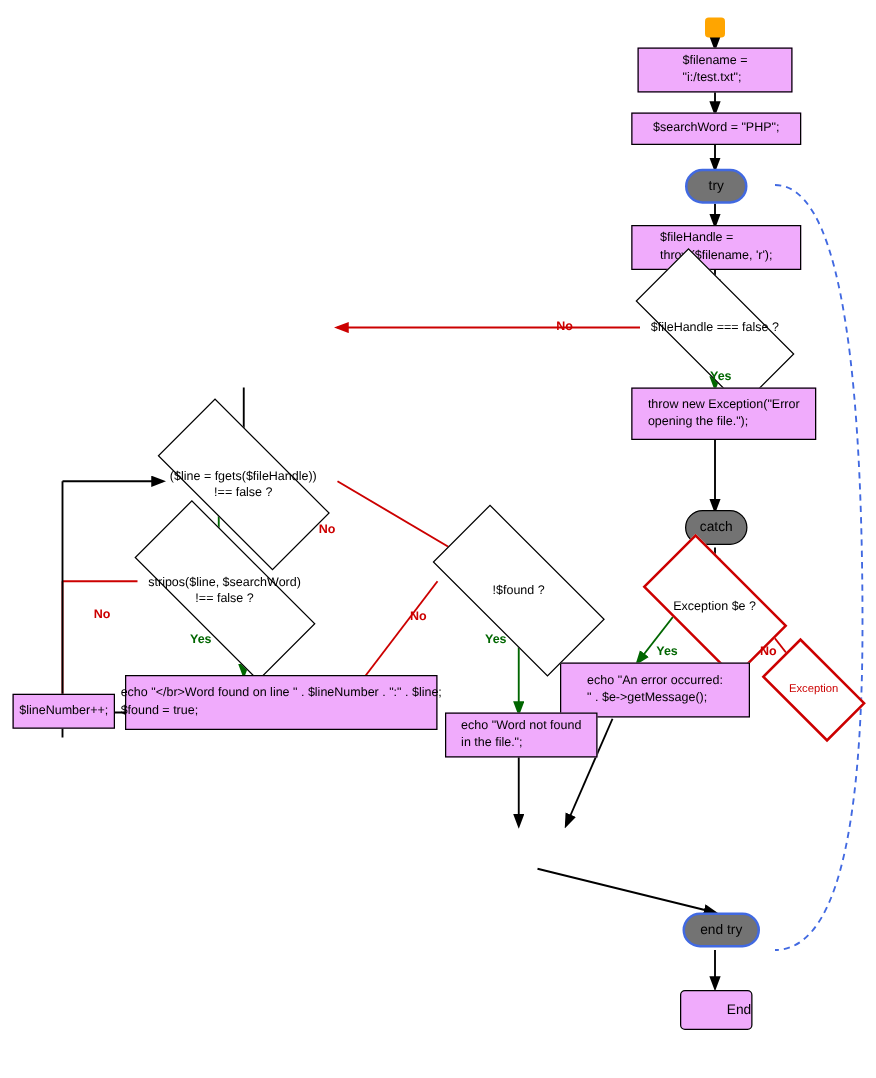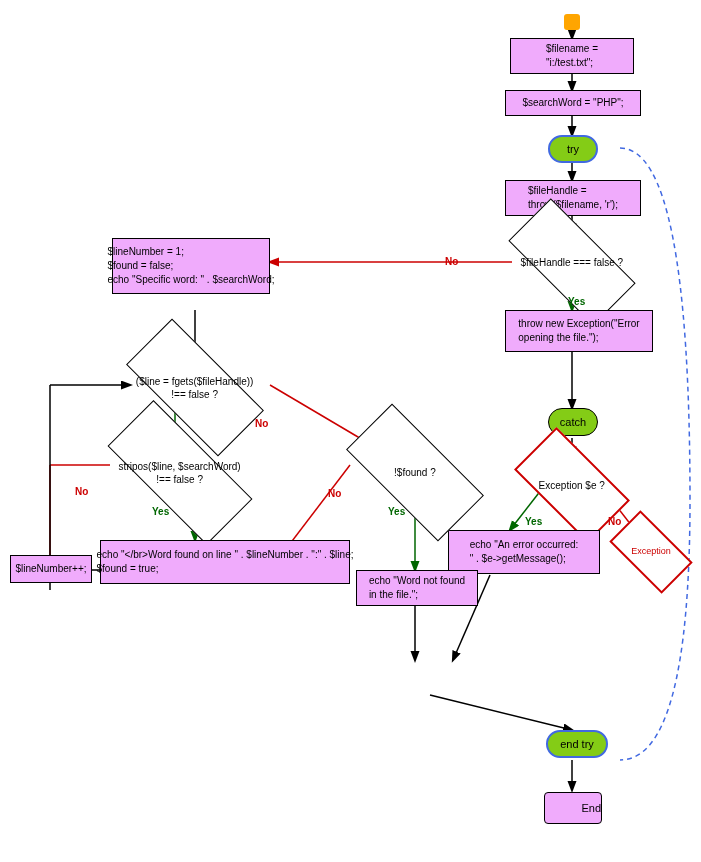--- a/index.html
+++ b/index.html
@@ -32,21 +32,21 @@
       background: #fff;
       border: 1.5px solid #000;
       transform: rotate(45deg);
     }
     .diamond-label {
       transform: rotate(-45deg);
       font-size: 10px;
       line-height: 1.3;
     }
     .rounded {
-      background: #84cc16;
+      background: #737373;
       border: 1.5px solid #000;
       border-radius: 20px;
       align-items: center;
     }
     .blue-border {
       border-color: #4169e1;
       border-width: 2px;
     }
     .red-border {
       border-color: #cc0000;
@@ -187,25 +187,20 @@
 
   <div class="node rect" style="left:448px; top:530px; width:152px; height:44px;">
     <span class="node-text">echo "An error occurred:
 " . $e-&gt;getMessage();</span>
   </div>
 
   <div class="node diamond red-border" style="left:614px; top:530px; width:74px; height:44px;">
     <div class="diamond-label" style="font-size:9px; color:#cc0000;">Exception</div>
   </div>
 
-  <div class="node rect" style="left:112px; top:238px; width:158px; height:56px;">
-    <span class="node-text">$lineNumber = 1;
-$found = false;
-echo "Specific word: " . $searchWord;</span>
-  </div>
 
   <div class="node diamond" style="left:130px; top:355px; width:130px; height:65px;">
     <div class="diamond-label">($line = fgets($fileHandle))
 !== false ?</div>
   </div>
   <div class="label-yes" style="left:160px; top:420px;">Yes</div>
   <div class="label-no" style="left:255px; top:418px;">No</div>
 
   <div class="node diamond" style="left:110px; top:440px; width:140px; height:65px;">
     <div class="diamond-label">stripos($line, $searchWord)

